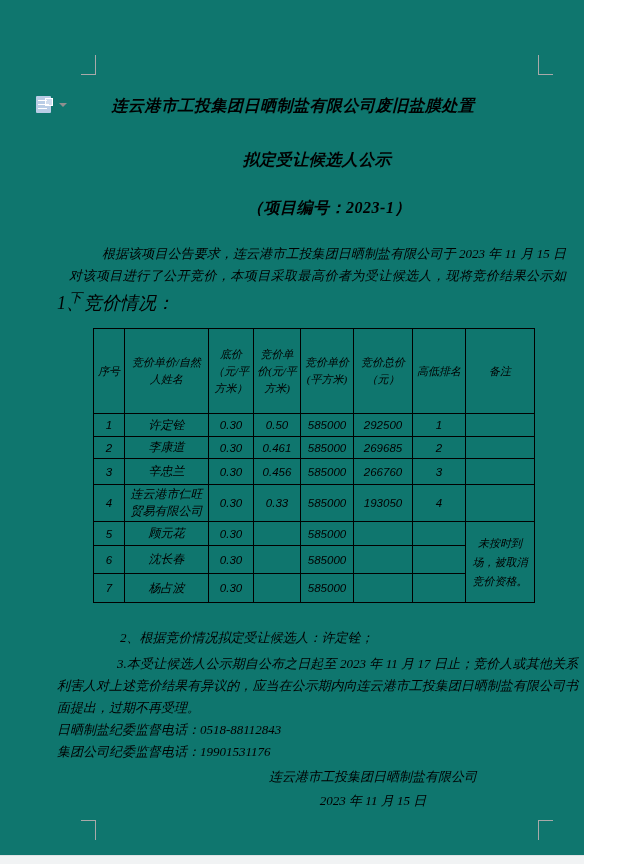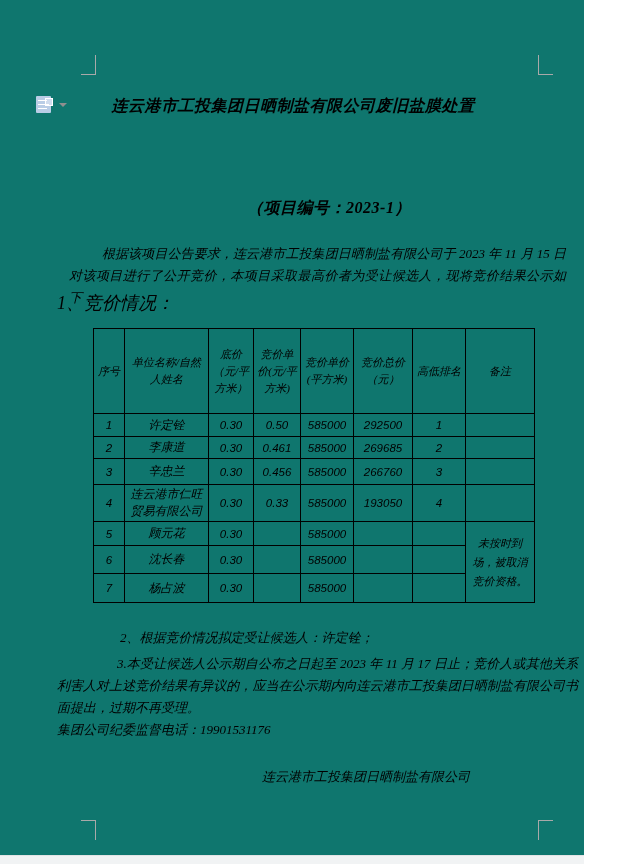--- a/index.html
+++ b/index.html
@@ -48,21 +48,21 @@
   td.remark-merged{font-size:11px;line-height:19px;padding:0 6px;text-align:center;}
 
   .items{position:absolute;left:57px;top:627px;width:521px;}
   .items p{margin:0;}
   .item2{text-indent:63px;}
   .item3{text-indent:60px;margin-top:4px !important;}
 
   .contacts{position:absolute;left:57px;top:719px;width:521px;font-size:13px;line-height:22px;}
   .contacts div{margin:0;}
 
-  .signature{position:absolute;left:262px;top:765px;width:222px;font-size:13px;line-height:24px;}
+  .signature{position:absolute;left:262px;top:765px;width:222px;text-align:center;font-size:13px;line-height:24px;}
 
   .bottom-strip{position:absolute;left:0;bottom:0;width:634px;height:8px;background:#f1f3f4;border-top:1px solid #e2e4e5;}
 </style>
 </head>
 <body>
 
 <div class="page">
 
   <div class="cropmark cm-tl"></div>
   <div class="cropmark cm-tr"></div>
@@ -71,20 +71,21 @@
 
   <div class="doc-icon">
     <div class="fold"></div>
     <div class="line l1"></div>
       <div class="line l2"></div>
       <div class="line l3"></div>
   </div>
   <div class="dd-arrow"></div>
 
   <div class="title title1">连云港市工投集团日晒制盐有限公司废旧盐膜处置</div>
+  <div class="title title2">拟定受让候选人公示</div>
   <div class="title title3">（项目编号：2023-1）</div>
 
   <div class="intro bodytext">
     <p>根据该项目公告要求，连云港市工投集团日晒制盐有限公司于 2023 年 11 月 15 日对该项目进行了公开竞价，本项目采取最高价者为受让候选人，现将竞价结果公示如下：</p>
   </div>
 
   <div class="sec1">1、竞价情况：</div>
 
   <div class="tablewrap">
     <table>
@@ -94,21 +95,21 @@
           <col style="width:45px">
           <col style="width:47px">
         <col style="width:53px">
           <col style="width:59px">
           <col style="width:53px">
           <col style="width:69px">
       </colgroup>
       <tbody>
           <tr class="hrow">
         <th>序号</th>
-        <th>单位名称/自然人姓名</th>
+        <th>竞价单价/自然人姓名</th>
         <th>底价（元/平方米）</th>
         <th>竞价单价(元/平方米)</th>
         <th>竞价单价(平方米)</th>
         <th>竞价总价（元）</th>
         <th>高低排名</th>
         <th>备注</th>
       </tr>
       <tr class="r1">
         <td class="num">1</td>
         <td>许定铨</td>
@@ -180,21 +181,23 @@
     </tbody>
       </table>
   </div>
 
   <div class="items bodytext">
     <p class="item2">2、根据竞价情况拟定受让候选人：许定铨；</p>
     <p class="item3">3.本受让候选人公示期自公布之日起至 2023 年 11 月 17 日止；竞价人或其他关系利害人对上述竞价结果有异议的，应当在公示期内向连云港市工投集团日晒制盐有限公司书面提出，过期不再受理。</p>
   </div>
 
   <div class="contacts">
+    <div>日晒制盐纪委监督电话：0518-88112843</div>
     <div>集团公司纪委监督电话：19901531176</div>
   </div>
 
   <div class="signature">
     <div>连云港市工投集团日晒制盐有限公司</div>
+    <div>2023 年 11 月 15 日</div>
   </div>
 
   <div class="bottom-strip"></div>
 </div>
 
 </body></html>

